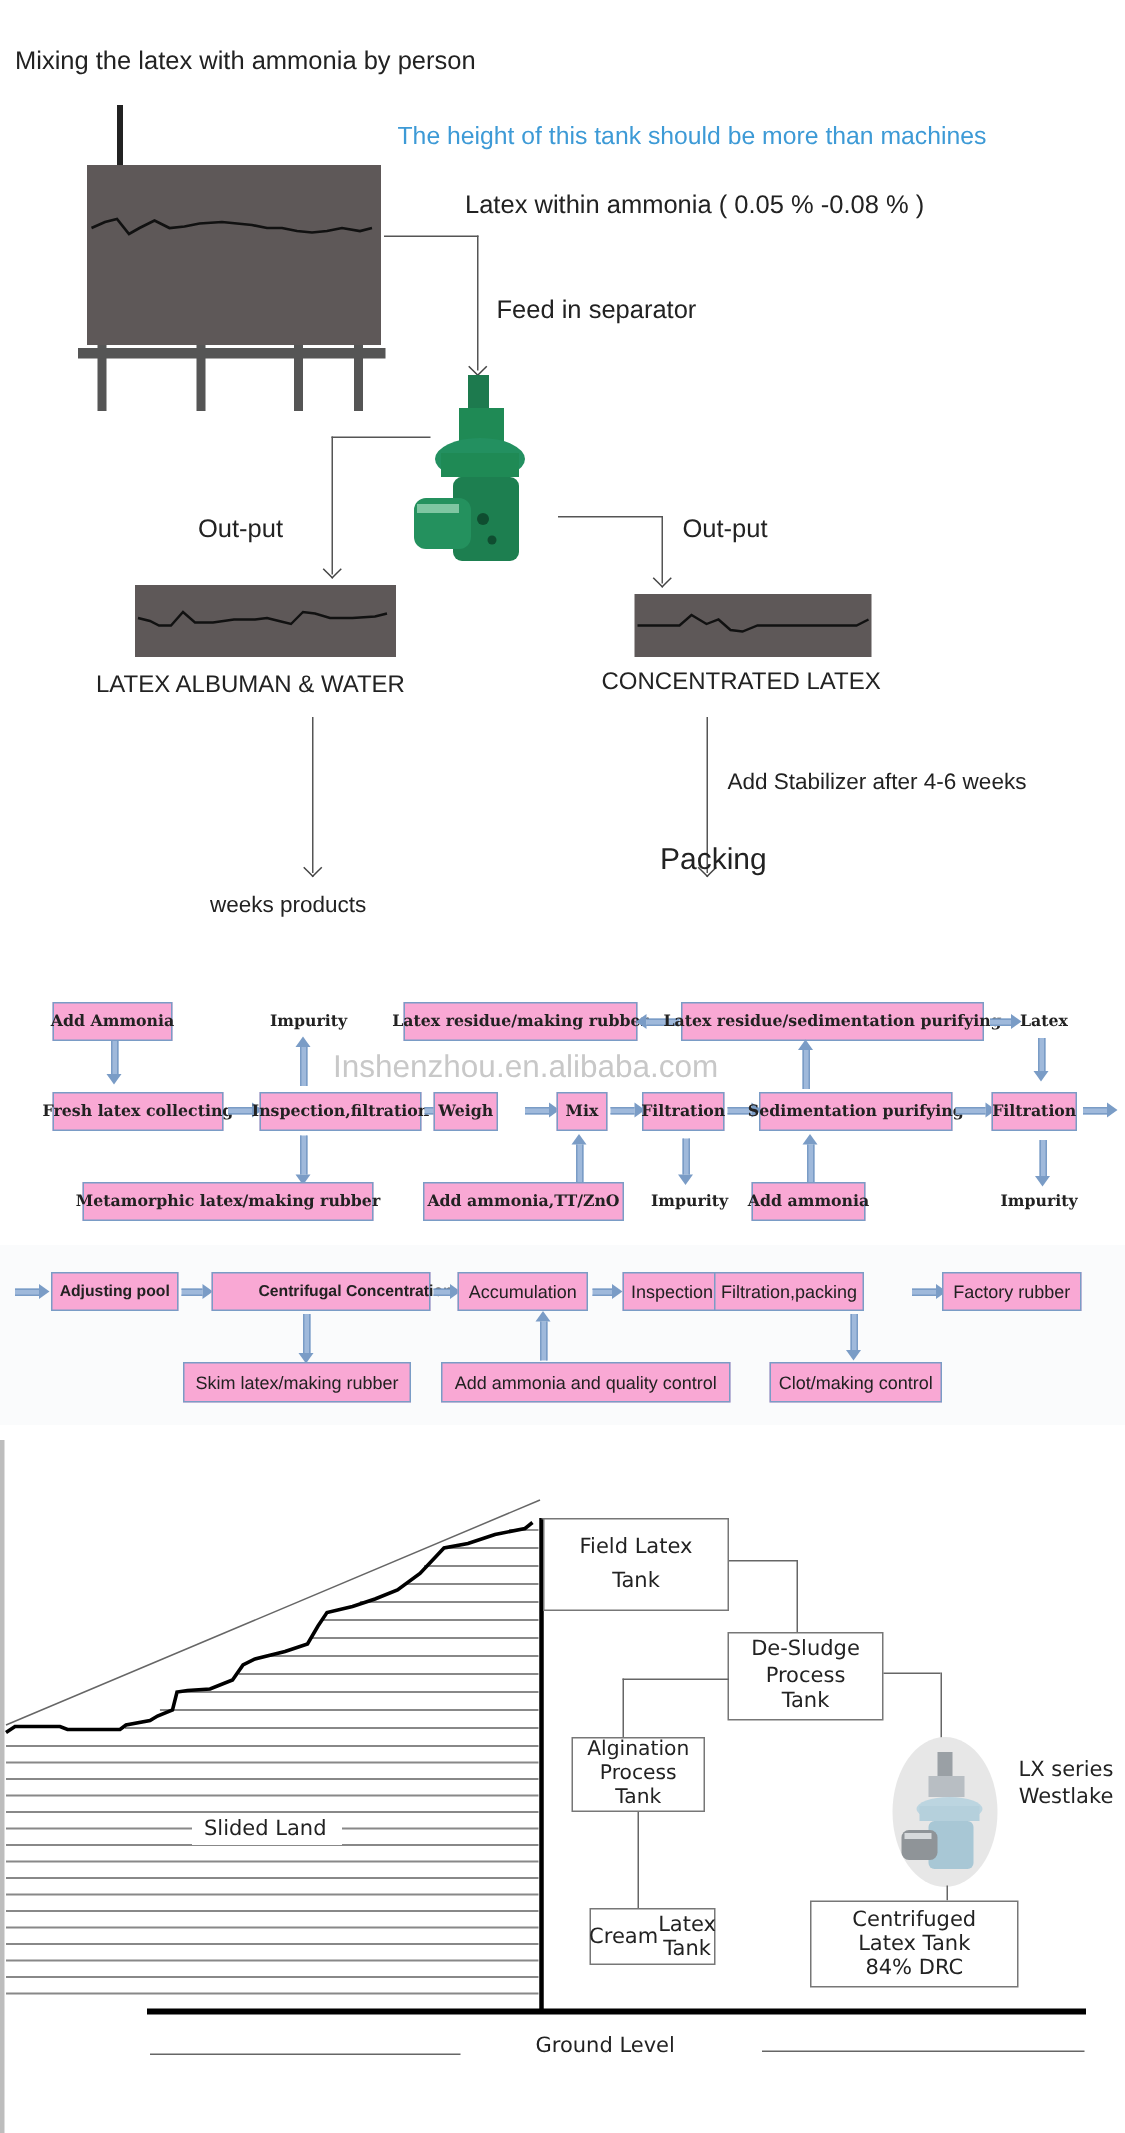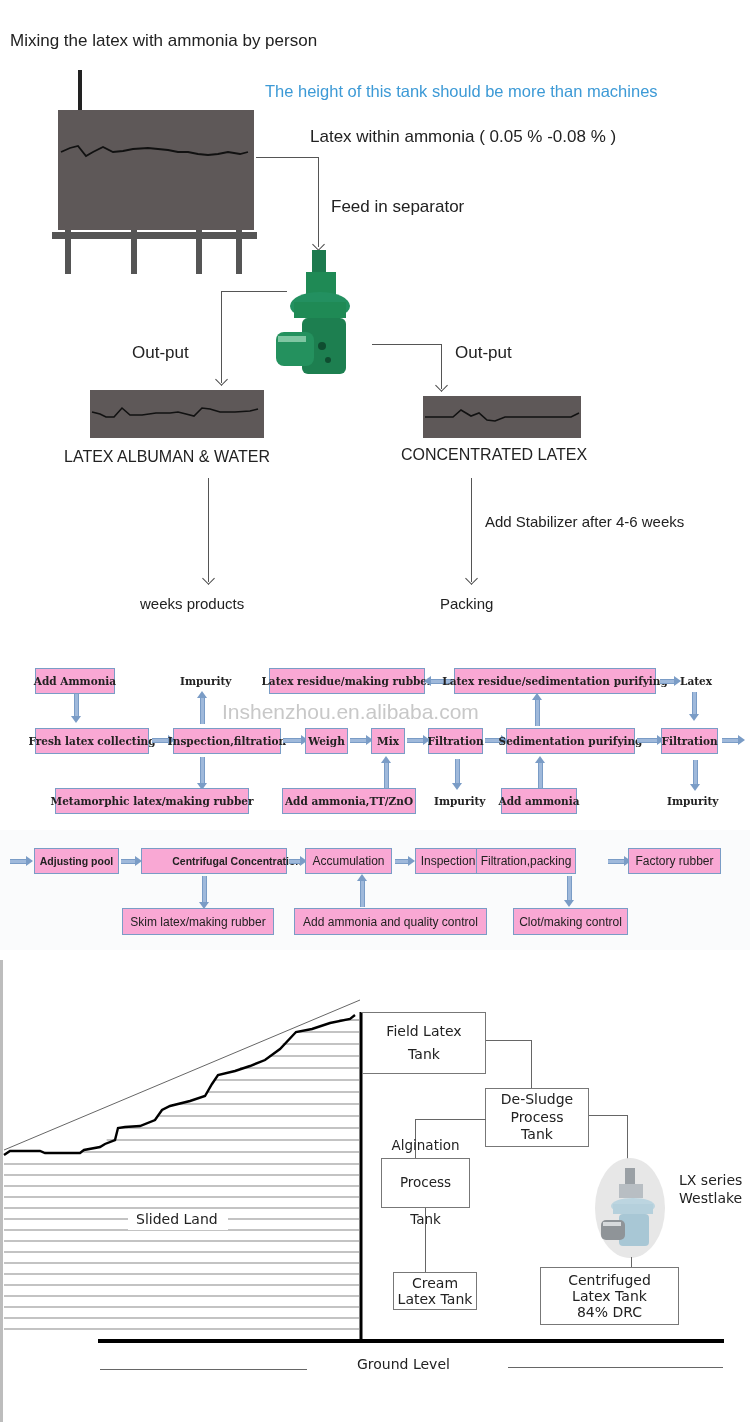--- a/index.html
+++ b/index.html
@@ -92,41 +92,41 @@
     </svg>
 </div>
 <div class="t cap" style="left:401px;top:446px;">CONCENTRATED LATEX</div>
 
 <div class="line" style="left:208px;top:478px;width:1px;height:104px;"></div>
 <div class="arrowhead" style="left:204px;top:574px;"></div>
 <div class="line" style="left:471px;top:478px;width:1px;height:104px;"></div>
 <div class="arrowhead" style="left:467px;top:574px;"></div>
 <div class="t cap" style="left:485px;top:513px;font-size:15px;">Add Stabilizer after 4-6 weeks</div>
 <div class="t cap" style="left:140px;top:595px;font-size:15px;">weeks products</div>
-<div class="t cap" style="left:440px;top:595px;font-size:15px;">Packing</div>
+<div class="t cap" style="left:440px;top:562px;font-size:20px;">Packing</div>
 
 <div class="t wm">Inshenzhou.en.alibaba.com</div>
 
 <div class="fbox" style="left:35px;top:668px;width:80px;height:26px;">Add Ammonia</div>
 <div class="varr down" style="left:74px;top:694px;height:22px;"></div>
 <div class="flab" style="left:180px;top:675px;">Impurity</div>
 <div class="varr up" style="left:200px;top:698px;height:26px;"></div>
 <div class="fbox" style="left:269px;top:668px;width:156px;height:26px;">Latex residue/making rubber</div>
 <div class="harr left" style="left:431px;top:679px;width:22px;"></div>
 <div class="fbox" style="left:454px;top:668px;width:202px;height:26px;">Latex residue/sedimentation purifying</div>
 <div class="harr" style="left:660px;top:679px;width:14px;"></div>
 <div class="flab" style="left:680px;top:675px;">Latex</div>
 <div class="varr down" style="left:692px;top:692px;height:22px;"></div>
 <div class="varr up" style="left:535px;top:700px;height:26px;"></div>
 
 <div class="fbox" style="left:35px;top:728px;width:114px;height:26px;">Fresh latex collecting</div>
 <div class="harr" style="left:152px;top:738px;width:16px;"></div>
 <div class="fbox" style="left:173px;top:728px;width:108px;height:26px;">Inspection,filtration</div>
 <div class="harr" style="left:283px;top:738px;width:18px;"></div>
-<div class="fbox" style="left:305px;top:728px;width:43px;height:26px;">Weigh</div>
+<div class="fbox" style="left:289px;top:728px;width:43px;height:26px;">Weigh</div>
 <div class="harr" style="left:350px;top:738px;width:16px;"></div>
 <div class="fbox" style="left:371px;top:728px;width:34px;height:26px;">Mix</div>
 <div class="harr" style="left:407px;top:738px;width:16px;"></div>
 <div class="fbox" style="left:428px;top:728px;width:55px;height:26px;">Filtration</div>
 <div class="harr" style="left:485px;top:738px;width:16px;"></div>
 <div class="fbox" style="left:506px;top:728px;width:129px;height:26px;">Sedimentation purifying</div>
 <div class="harr" style="left:637px;top:738px;width:20px;"></div>
 <div class="fbox" style="left:661px;top:728px;width:57px;height:26px;">Filtration</div>
 <div class="harr" style="left:722px;top:738px;width:16px;"></div>
 
@@ -213,21 +213,21 @@
 <div class="pbox" style="left:485px;top:1088px;width:104px;height:59px;flex-direction:column;font-size:14px;line-height:1.28;">
   <span>De-Sludge</span>
   <span>Process</span>
   <span>Tank</span>
 </div>
 <div class="gline" style="left:415px;top:1119px;width:71px;height:1px;"></div>
 <div class="gline" style="left:415px;top:1119px;width:1px;height:40px;"></div>
 <div class="gline" style="left:589px;top:1115px;width:38px;height:1px;"></div>
 <div class="gline" style="left:627px;top:1115px;width:1px;height:45px;"></div>
 
-<div class="pbox" style="left:381px;top:1158px;width:89px;height:50px;flex-direction:column;font-size:13.5px;line-height:1.17;gap:21px;">
+<div class="pbox" style="left:381px;top:1158px;width:89px;height:50px;flex-direction:column;font-size:13.5px;line-height:1.17;">
   <span>Algination</span>
   <span>Process</span>
   <span>Tank</span>
 </div>
 <div class="gline" style="left:425px;top:1208px;width:1px;height:64px;"></div>
 
 <div class="abs" style="left:595px;top:1158px;width:70px;height:100px;border-radius:50%;background:#e7e7e7;">
   <svg width="70" height="100" viewBox="0 0 70 100">
     <rect x="30" y="10" width="10" height="20" fill="#9aa0a5"></rect>
     <rect x="24" y="26" width="24" height="14" fill="#b8bec3"></rect>
@@ -237,21 +237,21 @@
     <rect x="6" y="62" width="24" height="20" rx="5" fill="#8f9498"></rect>
     <rect x="8" y="64" width="18" height="4" fill="#d7dadc"></rect>
   </svg>
 </div>
 <div class="t" style="left:679px;top:1172px;font-size:14px;font-family:'DejaVu Sans',sans-serif;text-align:center;line-height:1.25;">
   <div>LX series</div>
   <div>Westlake</div>
 </div>
 <div class="gline" style="left:631px;top:1257px;width:1px;height:10px;"></div>
 
-<div class="pbox" style="left:393px;top:1272px;width:84px;height:38px;flex-direction:column;font-size:14px;line-height:1.15;">
+<div class="pbox" style="left:393px;top:1272px;width:84px;height:38px;flex-direction:row;font-size:14px;line-height:1.15;">
   <span>Cream</span>
   <span>Latex Tank</span>
 </div>
 <div class="pbox" style="left:540px;top:1267px;width:139px;height:58px;flex-direction:column;font-size:14px;line-height:1.15;">
   <span>Centrifuged</span>
   <span>Latex Tank</span>
   <span>84% DRC</span>
 </div>
 
 <div class="abs" style="left:98px;top:1339px;width:626px;height:4px;background:#000;"></div>

